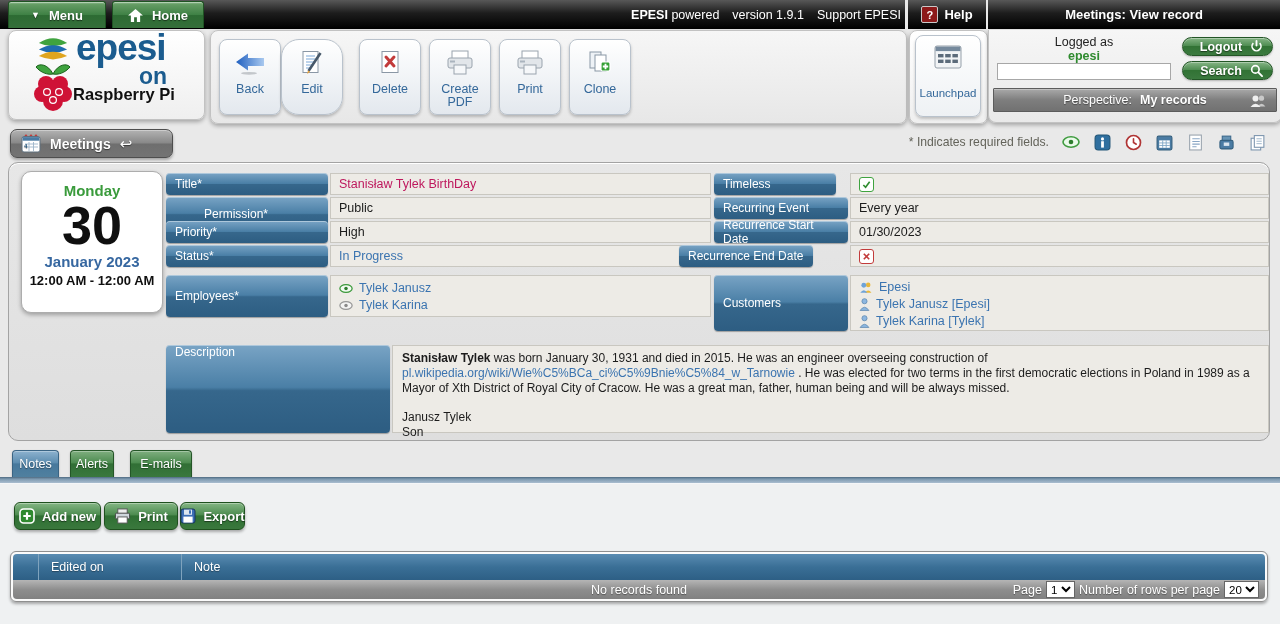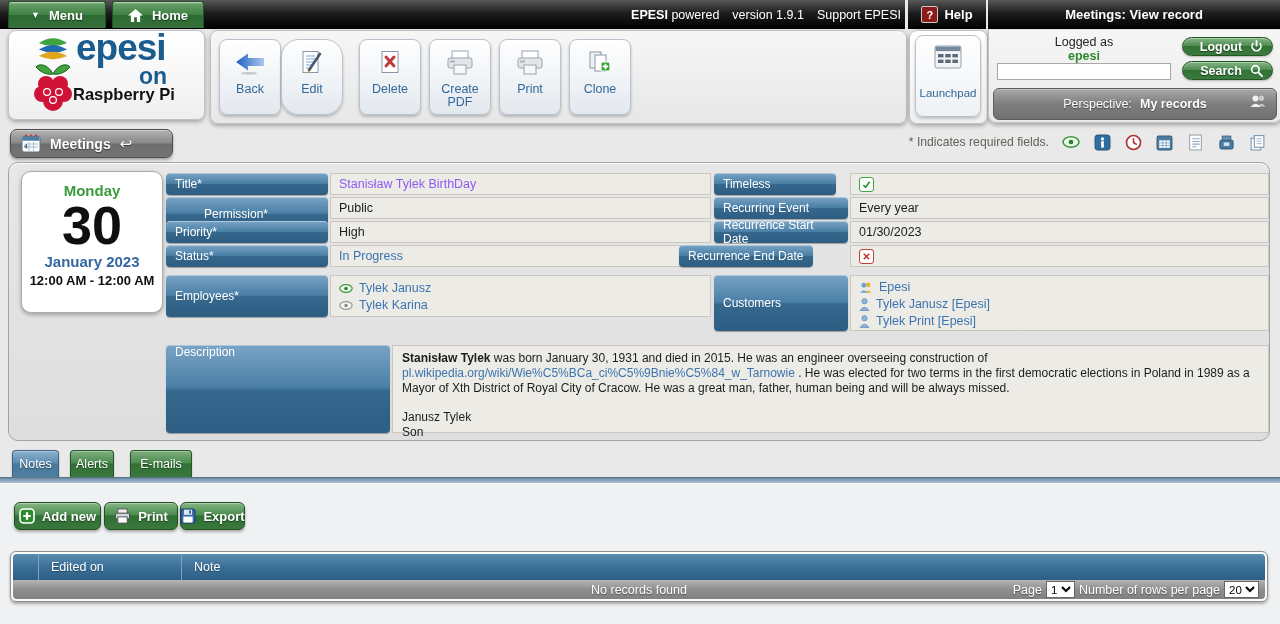--- a/index.html
+++ b/index.html
@@ -50,21 +50,21 @@
   .loggedas .uname{color:#2f8b2f;font-weight:bold;}
   .quick-input{position:absolute;left:8px;top:33px;width:166px;height:15px;border:1px solid #a7a7a7;background:#fff;font-size:12px;padding:0 3px;}
   .gpill{
     position:absolute;left:193px;width:91px;height:19px;box-sizing:border-box;border-radius:10px;cursor:pointer;
     background:linear-gradient(180deg,#86b586 0%,#4f8d52 45%,#327335 50%,#3b7a3f 100%);
     border:1px solid #235626;color:#fff;font-weight:bold;font-size:12.5px;
     display:flex;align-items:center;justify-content:space-between;padding:0 9px;
     text-shadow:0 1px 1px rgba(0,0,0,.5);box-shadow:inset 0 1px 0 rgba(255,255,255,.35), 0 1px 2px rgba(0,0,0,.25);
   }
   .perspective{
-    position:absolute;left:4px;top:58px;width:284px;height:32px;box-sizing:border-box;border-radius:6px;cursor:pointer;
+    position:absolute;left:4px;top:58px;width:284px;height:24px;box-sizing:border-box;border-radius:1px;cursor:pointer;
     background:linear-gradient(180deg,#a9a9a9 0%,#7e7e7e 50%,#717171 100%);border:1px solid #5c5c5c;
     color:#fff;font-size:12.5px;display:flex;align-items:center;justify-content:center;gap:8px;
     text-shadow:0 1px 1px rgba(0,0,0,.45);box-shadow:inset 0 1px 0 rgba(255,255,255,.3);
   }
   .perspective b{font-weight:bold;}
   .persp-people{position:absolute;right:9px;top:5px;}
   
   .meetings-btn{
     left:10px;top:129px;width:163px;height:29px;box-sizing:border-box;border-radius:7px;cursor:pointer;
     background:linear-gradient(180deg,#b3b3b3 0%,#888 48%,#6e6e6e 52%,#747474 100%);
@@ -387,21 +387,21 @@
 
   <div class="date-card">
     <div class="dc-weekday">Monday</div>
     <div class="dc-day">30</div>
     <div class="dc-month">January 2023</div>
     <div class="dc-time">12:00 AM - 12:00 AM</div>
   </div>
 
   <div class="flabel" style="left:157px;top:10px;width:162px;height:22px;">Title*</div>
   <div class="fvalue" style="left:321px;top:10px;width:381px;height:22px;">
-      <span class="linktext" style="color:#8b5cf6;">Stanisław Tylek BirthDay</span>
+      <span class="linktext" style="color:#be185d;">Stanisław Tylek BirthDay</span>
     </div>
 
   <div class="flabel" style="left:157px;top:34px;width:162px;height:34px;padding-left:38px;">Permission*</div>
   <div class="fvalue" style="left:321px;top:34px;width:381px;height:22px;">Public</div>
 
   <div class="flabel" style="left:157px;top:58px;width:162px;height:22px;">Priority*</div>
   <div class="fvalue" style="left:321px;top:58px;width:381px;height:22px;">High</div>
 
   <div class="flabel" style="left:157px;top:82px;width:162px;height:22px;">Status*</div>
   <div class="fvalue" style="left:321px;top:82px;width:381px;height:22px;">
@@ -476,21 +476,21 @@
         </span>
       <a class="linktext">Tylek Janusz [Epesi]</a>
     </div>
     <div class="pline">
       <span style="display:flex;">
           <svg viewBox="0 0 12 14" width="11" height="13">
             <circle cx="6" cy="3.4" r="2.8" fill="#8db7e0" stroke="#5b86ae" stroke-width=".8"></circle>
             <path d="M1.2 13.5 q4.8 -7 9.6 0 z" fill="#8db7e0" stroke="#5b86ae" stroke-width=".8"></path>
           </svg>
         </span>
-      <a class="linktext">Tylek Print [Epesi]</a>
+      <a class="linktext">Tylek Karina [Tylek]</a>
     </div>
   </div>
 
   <div class="flabel" style="left:157px;top:182px;width:224px;height:88px;align-items:flex-start;">Description</div>
   <div class="fvalue desc-value" style="left:383px;top:182px;width:877px;height:88px;">
     <span><b>Stanisław Tylek</b><span> was born January 30, 1931 and died in 2015. He was an engineer overseeing construction of </span><a class="linktext">pl.wikipedia.org/wiki/Wie%C5%BCa_ci%C5%9Bnie%C5%84_w_Tarnowie</a><span> . He was elected for two terms in the first democratic elections in Poland in 1989 as a Mayor of Xth District of Royal City of Cracow. He was a great man, father, human being and will be always missed.</span></span>
     <div class="desc-sig">Janusz Tylek</div>
     <div>Son</div>
   </div>
 </div>

